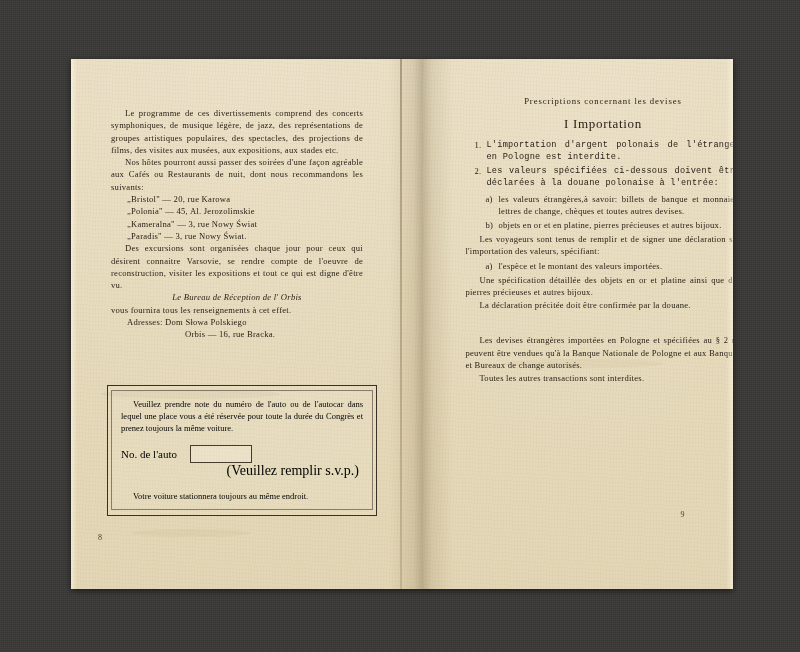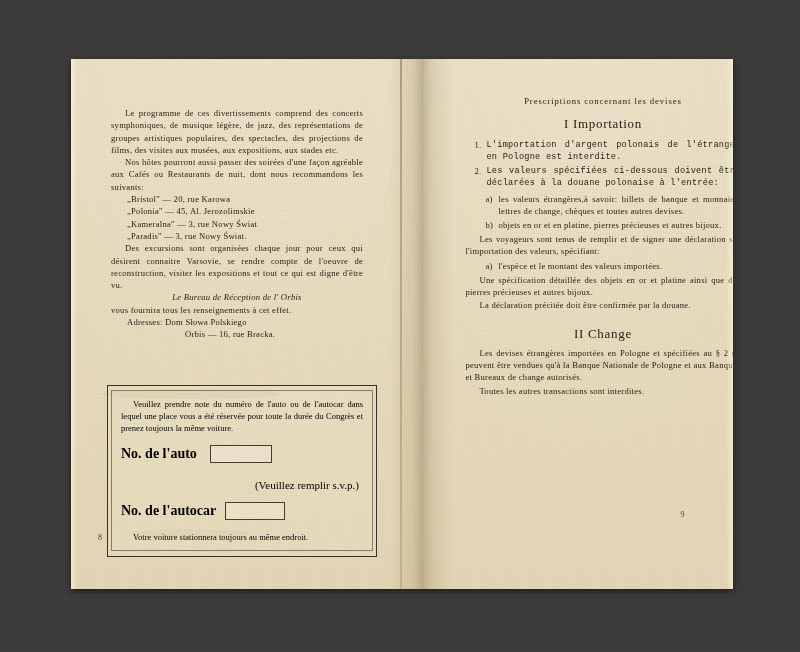--- a/index.html
+++ b/index.html
@@ -211,36 +211,35 @@
     text-indent: 12px;
     font-size: 8.5px;
     line-height: 12.1px;
   }
   .field-row {
     display: flex;
     align-items: center;
     margin-top: 11px;
   }
   .field-label {
-    font-size: 14px;
+    font-size: 11px;
     white-space: nowrap;
-    font-weight: bold;
   }
   .field-box {
     border: 1px solid #4a3c2c;
     height: 16px;
     width: 60px;
     margin-left: 13px;
     background: rgba(255,252,240,0.22);
   }
   .field-box.wide { width: 58px; margin-left: 9px; }
   .fill-note {
     text-align: right;
-    font-size: 11px;
-    margin-top: 16px;
+    font-size: 14px;
+    margin-top: 0;
     padding-right: 4px;
   }
   .closing {
     text-align: justify;
     text-indent: 12px;
     font-size: 8.5px;
     line-height: 12.1px;
     margin-top: 11px;
   }
 
@@ -299,24 +298,20 @@
 
           <p class="intro">Veuillez prendre note du numéro de l'auto ou de l'autocar dans lequel une place vous a été réservée pour toute la durée du Congrès et prenez toujours la même voiture.</p>
 
           <div class="field-row">
             <span class="field-label">No. de l'auto</span>
             <span class="field-box"></span>
           </div>
 
           <p class="fill-note">(Veuillez remplir s.v.p.)</p>
 
-          <div class="field-row">
-            <span class="field-label">No. de l'autocar</span>
-            <span class="field-box wide"></span>
-          </div>
 
           <p class="closing">Votre voiture stationnera toujours au même endroit.</p>
 
         </div>
       </div>
 
       <div class="folio folio-left">8</div>
 
     </div>
 
@@ -369,21 +364,20 @@
 
         <p class="para">Une spécification détaillée des objets en or et platine ainsi que des pierres précieuses et autres bijoux.</p>
 
         <div class="gap-s"></div>
 
         <p class="para">La déclaration précitée doit être confirmée par la douane.</p>
 
         <div class="gap-l"></div>
         <div class="gap-m"></div>
 
-        <p class="subheading">II   Change</p>
 
         <div class="gap-m"></div>
 
         <p class="para">Les devises étrangères importées en Pologne et spécifiées au § 2 ne peuvent être vendues qu'à la Banque Nationale de Pologne et aux Banques et Bureaux de change autorisés.</p>
 
         <div class="gap-s"></div>
 
         <p class="para">Toutes les autres transactions sont interdites.</p>
 
       </div>

